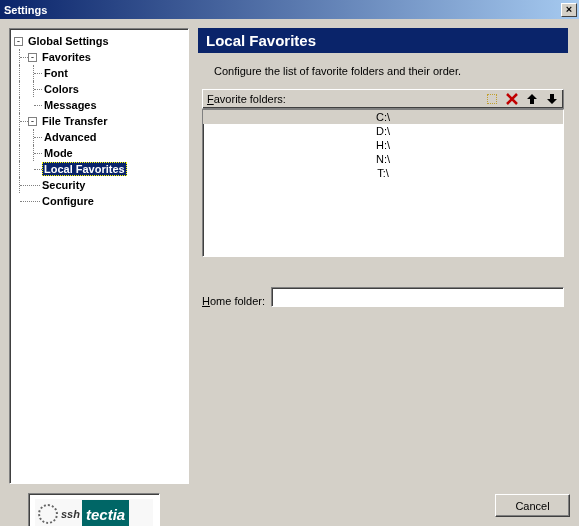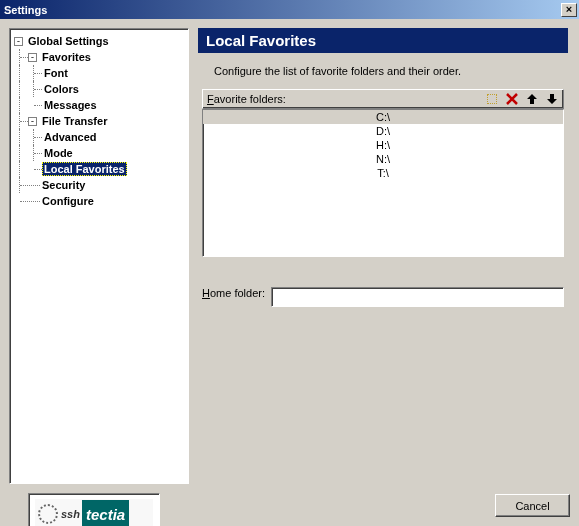--- a/index.html
+++ b/index.html
@@ -162,21 +162,21 @@
 .fav-item {
   padding: 1px 4px;
   cursor: pointer;
 }
 .fav-item.selected {
   background: #d4d0c8;
 }
 .home-row {
   margin: 30px 4px 0 4px;
   display: flex;
-  align-items: flex-start;
+  align-items: flex-end;
   gap: 6px;
 }
 .home-row label .u { text-decoration: underline; }
 .text-input {
   flex: 1;
   height: 20px;
   border: 1px solid;
   border-color: #808080 #fff #fff #808080;
   box-shadow: inset 1px 1px 0 #404040;
   background: white;

